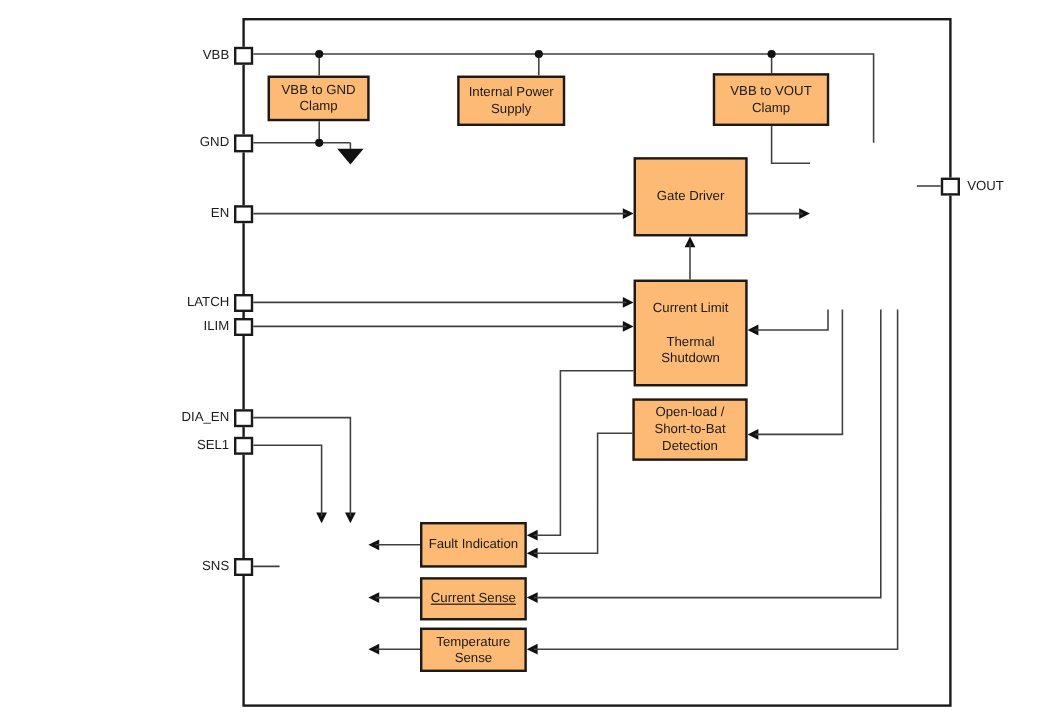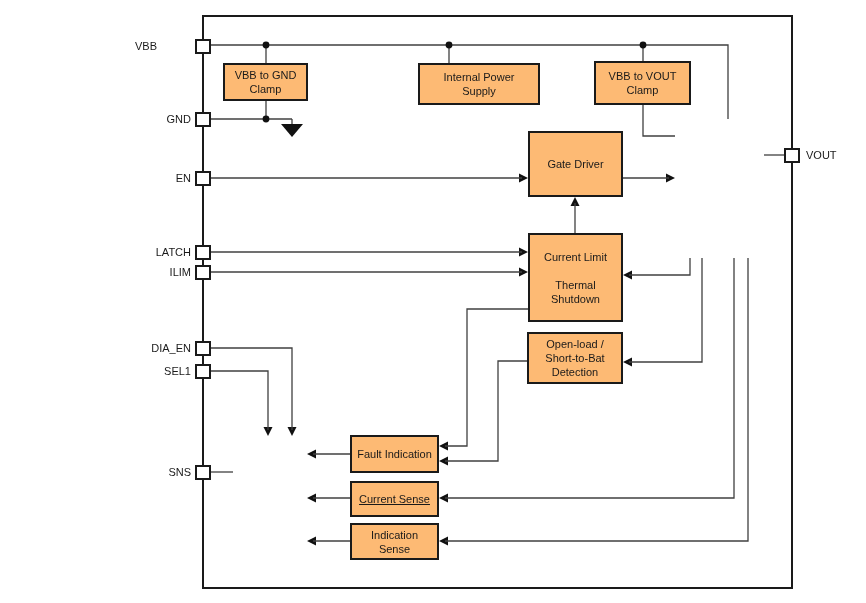--- a/index.html
+++ b/index.html
@@ -77,38 +77,38 @@
       <circle cx="266" cy="45" r="3.4" fill="#111111"></circle>
       <circle cx="449" cy="45" r="3.4" fill="#111111"></circle>
       <circle cx="643" cy="45" r="3.4" fill="#111111"></circle>
       <circle cx="266" cy="119" r="3.4" fill="#111111"></circle>
       <polyline points="292,119 292,124" fill="none" stroke="#404040" stroke-width="1.3"></polyline>
       <polygon points="281,124 303,124 292,137" fill="#111111"></polygon>
     </svg>
 
 <div class="block" style="left: 223px; top: 63px; width: 85px; height: 38px;">VBB to GND
 Clamp</div>
-    <div class="block" style="left: 418px; top: 63px; width: 122px; height: 42px;">Internal Power
+    <div class="block" style="left: 381px; top: 63px; width: 90px; height: 42px;">Internal Power
 Supply</div>
     <div class="block" style="left: 594px; top: 61px; width: 97px; height: 44px;">VBB to VOUT
 Clamp</div>
     <div class="block" style="left: 528px; top: 131px; width: 95px; height: 66px;">Gate Driver</div>
     <div class="block" style="left: 528px; top: 233px; width: 95px; height: 89px;">Current Limit
 
 Thermal
 Shutdown</div>
     <div class="block" style="left: 527px; top: 332px; width: 96px; height: 52px;">Open-load /
 Short-to-Bat
 Detection</div>
     <div class="block" style="left: 350px; top: 435px; width: 89px; height: 38px;">Fault Indication</div>
     <div class="block" style="left: 350px; top: 481px; width: 89px; height: 36px; text-decoration: underline;">Current Sense</div>
-    <div class="block" style="left: 350px; top: 523px; width: 89px; height: 37px;">Indication
+    <div class="block" style="left: 350px; top: 523px; width: 89px; height: 37px;">Temperature
 Sense</div>
     <div class="pin" style="left: 195px; top: 38.5px;"></div>
-    <div class="pin-label left" style="top: 39px; left: 101px; text-align: center;">VBB</div>
+    <div class="pin-label left" style="top: 39px; left: 101px;">VBB</div>
     <div class="pin" style="left: 195px; top: 111.5px;"></div>
     <div class="pin-label left" style="top: 112px; left: 101px;">GND</div>
     <div class="pin" style="left: 195px; top: 170.5px;"></div>
     <div class="pin-label left" style="top: 171px; left: 101px;">EN</div>
     <div class="pin" style="left: 195px; top: 244.5px;"></div>
     <div class="pin-label left" style="top: 245px; left: 101px;">LATCH</div>
     <div class="pin" style="left: 195px; top: 264.5px;"></div>
     <div class="pin-label left" style="top: 265px; left: 101px;">ILIM</div>
     <div class="pin" style="left: 195px; top: 340.5px;"></div>
     <div class="pin-label left" style="top: 341px; left: 101px;">DIA_EN</div>

